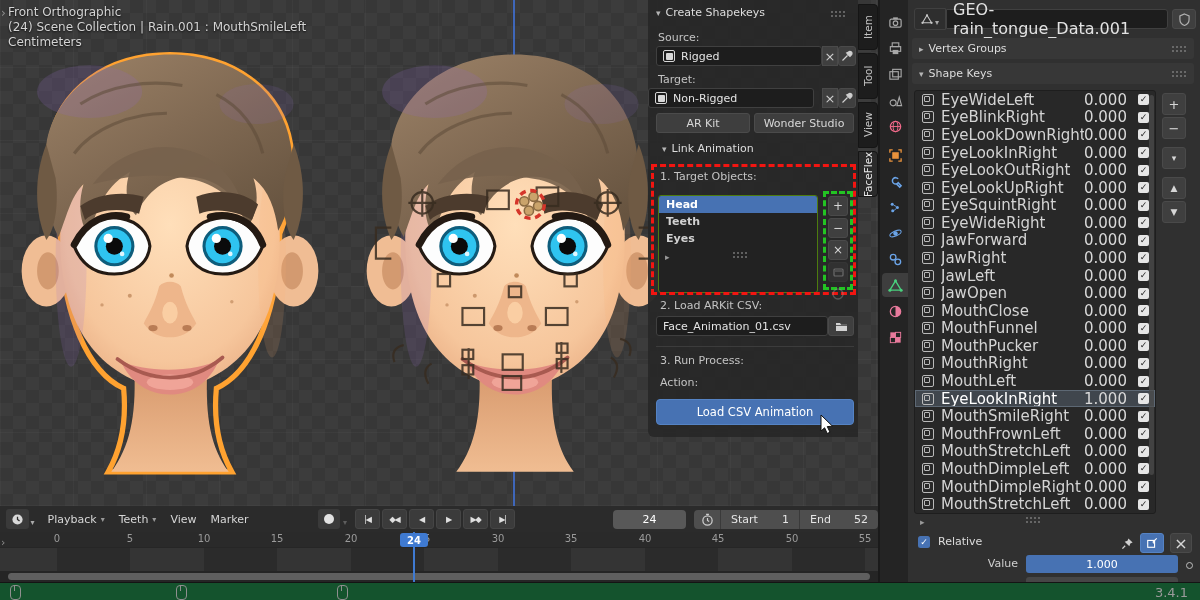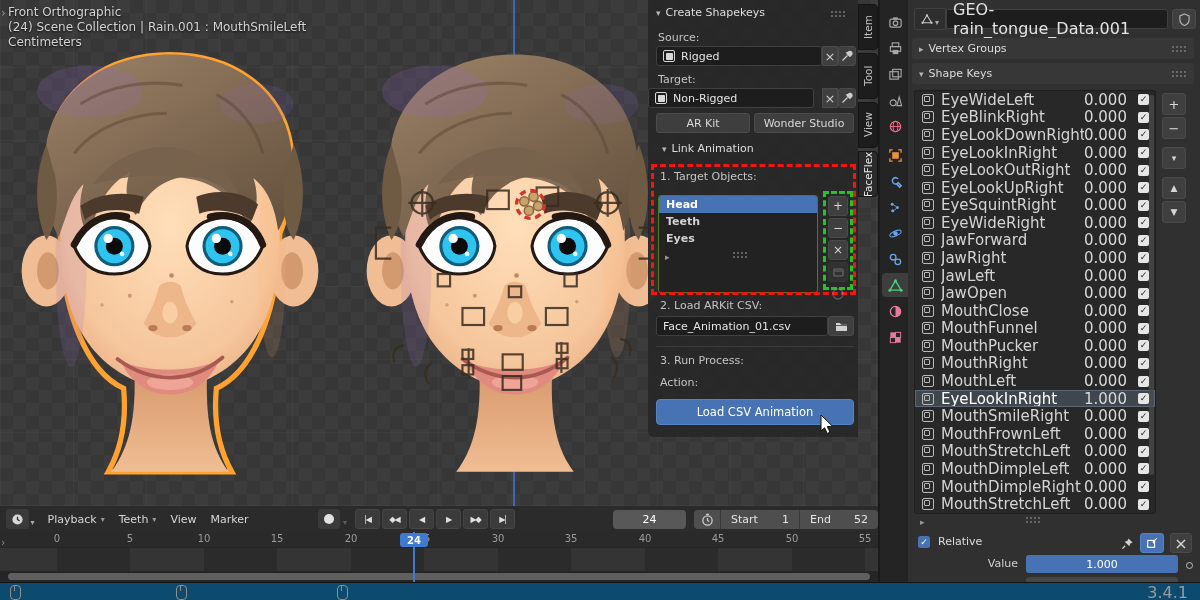--- a/index.html
+++ b/index.html
@@ -111,22 +111,22 @@
   #channels{left:0;top:41px;width:878px;height:24px;background:#303030;
     background-image:repeating-linear-gradient(90deg,rgba(0,0,0,.10) 0 73.5px,rgba(255,255,255,.02) 73.5px 147px);
     background-position:57px 0;border-top:1px solid #262626;}
   #hscroll{left:0;top:65px;width:878px;height:11px;background:#252525;}
   #hscroll-handle{position:absolute;left:8px;top:2px;width:862px;height:7px;background:#5f5f5f;border-radius:4px;}
   #playhead-line{left:413px;top:26px;width:2px;height:50px;background:#3f7ad1;z-index:6;}
   #playhead-label{left:400px;top:27px;width:28px;height:14px;background:#3f7ad1;border-radius:3px;
     color:#fff;font-size:10px;font-weight:bold;display:flex;align-items:center;justify-content:center;z-index:7;}
 
   
-  #statusbar{left:0;top:582px;width:1200px;height:18px;background:#0c4a6e;border-top:1px solid #141414;
-    display:flex;align-items:center;font-size:16px;color:#9a9a9a;z-index:8;}
+  #statusbar{left:0;top:582px;width:1200px;height:18px;background:#14532d;border-top:1px solid #141414;
+    display:flex;align-items:center;font-size:13px;color:#9a9a9a;z-index:8;}
   .mouse-ic{width:9px;height:13px;border:1.4px solid #8f8f8f;border-radius:4px;position:relative;}
   .mouse-ic::after{content:"";position:absolute;left:3px;top:0;width:1.4px;height:5px;background:#8f8f8f;}
 
   #cursor{left:820px;top:414px;z-index:30;}
   svg{display:block;}
 </style>
 </head>
 <body>
 
 <div id="app">

